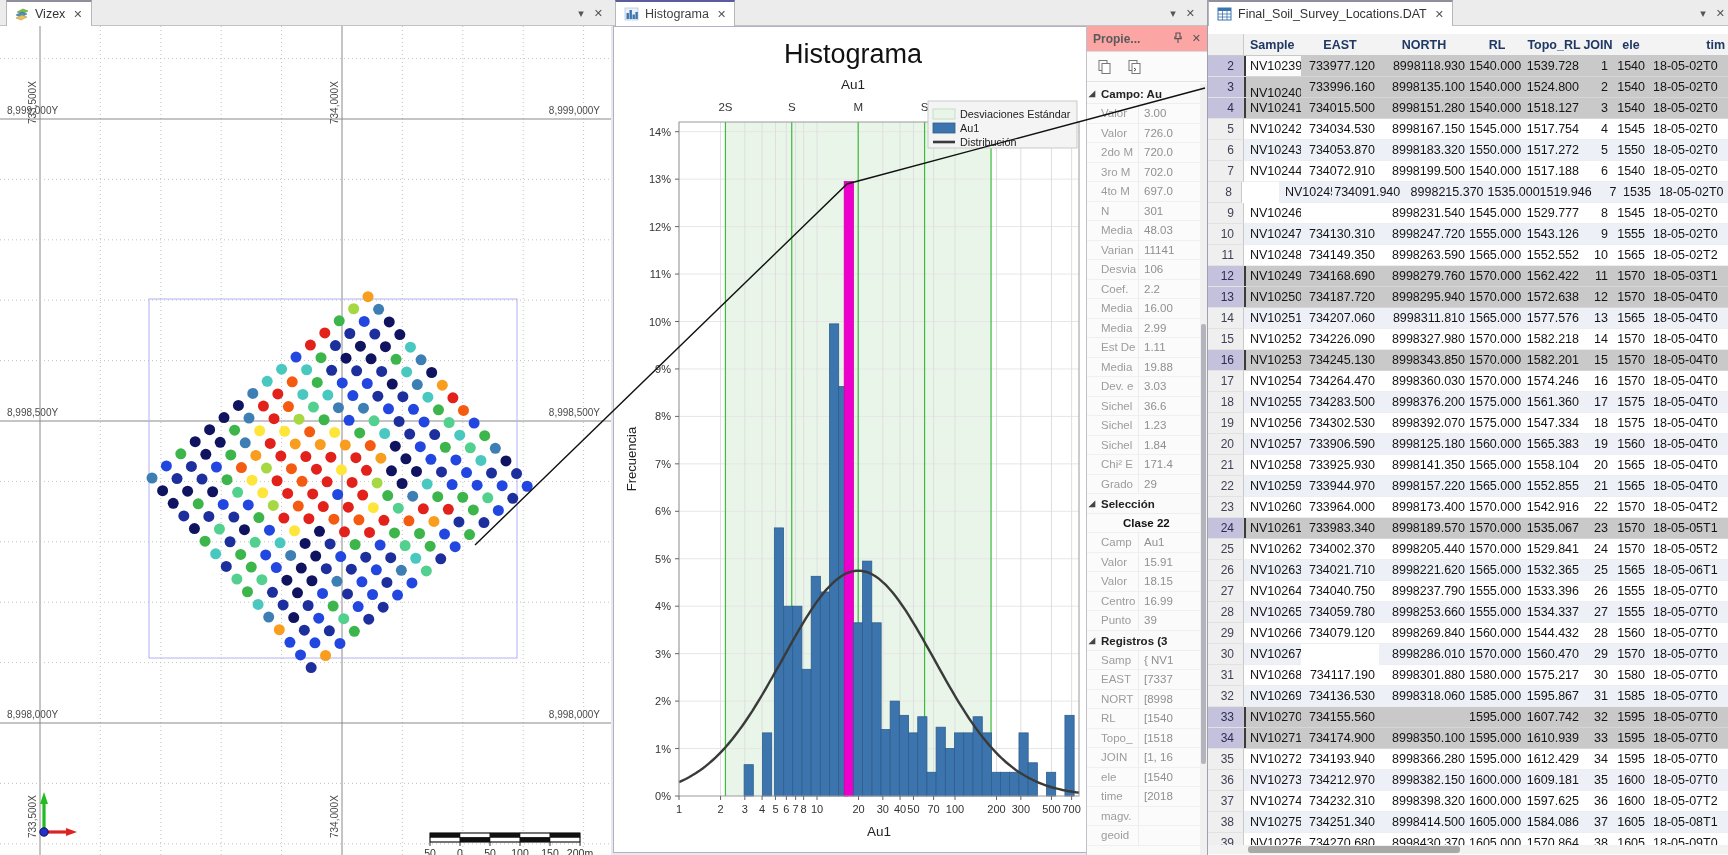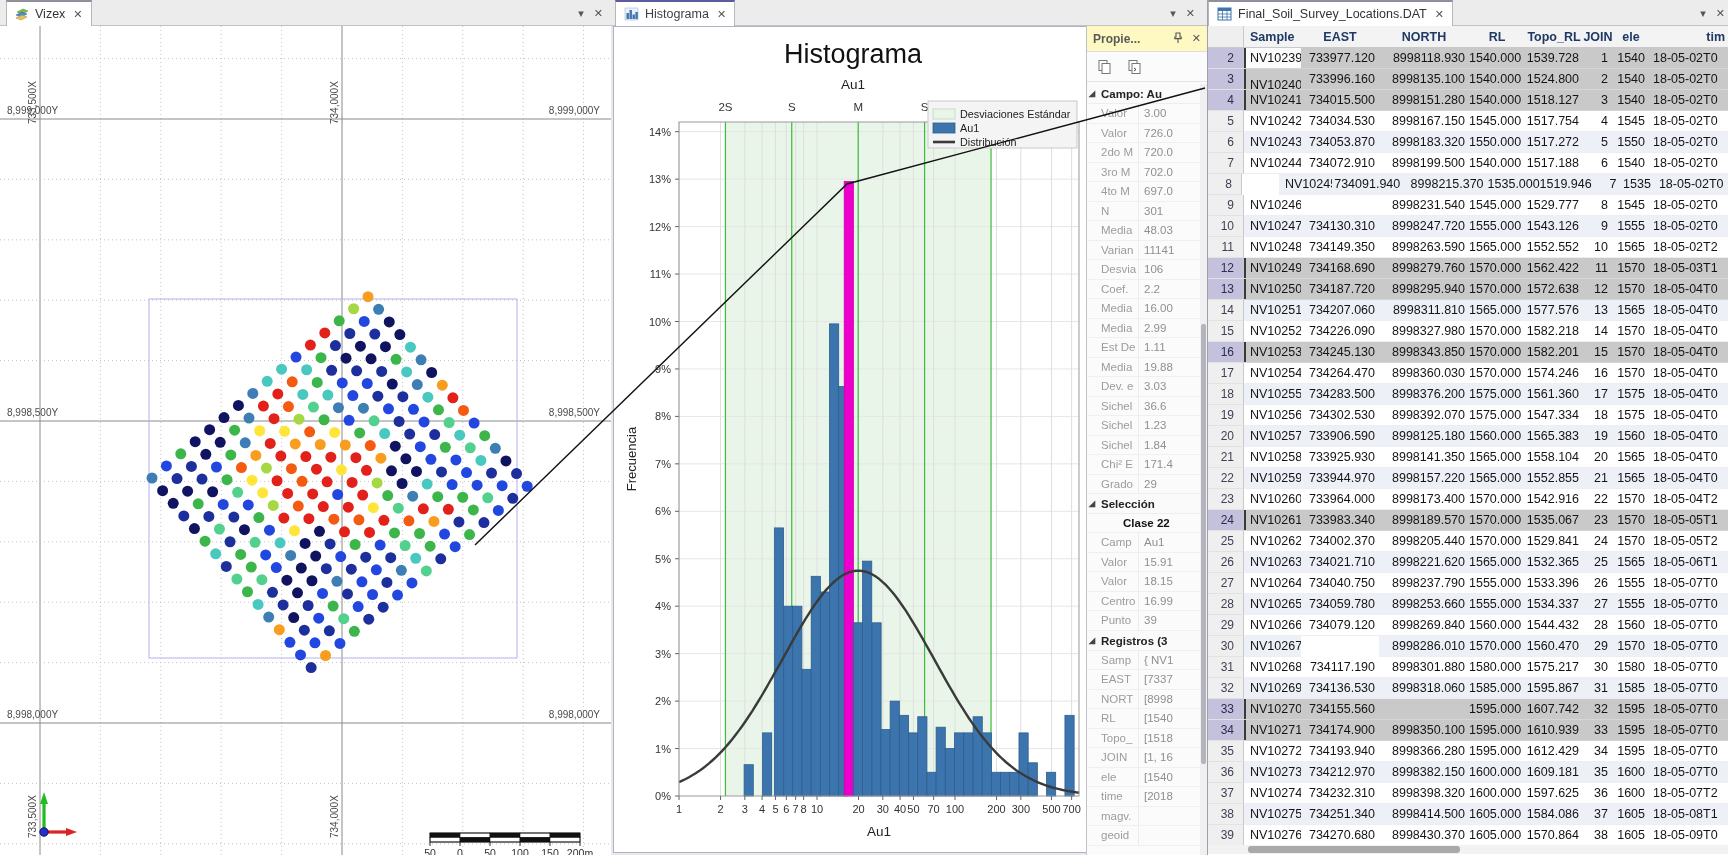--- a/index.html
+++ b/index.html
@@ -20,37 +20,37 @@
   
   #vizex-panel { position:absolute; left:0; top:0; width:611px; height:855px; background:#fff; border-right:1px solid #9f9fae; }
   #vizex-map { position:absolute; left:0; top:26px; }
 
   #hist-group { position:absolute; left:611px; top:0; width:596px; height:855px; }
   #hist-content { position:absolute; left:2px; top:26px; width:475px; height:827px; background:#fff; border:1px solid #b4aec6; }
   #hist-svg { position:absolute; left:0; top:0; }
 
   
   #props-panel { position:absolute; left:1086px; top:26px; width:121px; height:829px; background:#fbfbfb; border-left:1px solid #c0c0c8; }
-  .props-header { height:26px; display:flex; align-items:center; padding:0 6px; font-size:12px; color:#444; background:#fef9c3; border-bottom:1px solid #dcdcdc; }
+  .props-header { height:26px; display:flex; align-items:center; padding:0 6px; font-size:12px; color:#444; background:#fca5a5; border-bottom:1px solid #dcdcdc; }
   .props-header .ttl { flex:1; font-weight:bold; color:#5a5a5a; }
   .props-toolbar { height:30px; display:flex; align-items:center; gap:8px; padding:0 6px; border-bottom:1px solid #e4e4e4; }
   .props-toolbar .tbtn { width:22px; height:22px; display:flex; align-items:center; justify-content:center; border:1px solid transparent; }
   #props-grid { position:absolute; left:0; top:58px; width:113px; bottom:0; overflow:hidden; font-size:11.5px; }
   .pg-group { height:20px; line-height:20px; font-weight:bold; color:#222; padding-left:14px; position:relative; white-space:nowrap; overflow:hidden; border-bottom:1px solid #eee; background:#fafafa; }
   .pg-group .gl { position:absolute; left:2px; top:0; font-size:8px; color:#444; }
   .pg-sub { height:19px; line-height:19px; font-weight:bold; color:#111; padding-left:36px; border-bottom:1px solid #f0f0f0; }
   .pg-row { height:19.5px; line-height:19.5px; display:flex; border-bottom:1px solid #f0f0f0; }
   .pg-row .k { width:52px; padding-left:14px; color:#9c9c9c; white-space:nowrap; overflow:hidden; border-right:1px solid #ececec; }
   .pg-row .v { flex:1; padding-left:5px; color:#8f8f8f; white-space:nowrap; overflow:hidden; }
   #props-scroll { position:absolute; right:0; top:58px; width:7px; bottom:0; background:#f0f0f0; }
   #props-scroll .thumb { position:absolute; left:1px; width:5px; top:240px; height:440px; background:#b4b4bc; border-radius:2px; }
 
   
   #table-panel { position:absolute; left:1207px; top:0; width:521px; height:855px; background:#fff; border-left:1px solid #9f9fae; }
-  #grid { position:absolute; left:0; top:26px; width:521px; height:820px; overflow:hidden; font-size:12.5px; }
+  #grid { position:absolute; left:0; top:34px; width:521px; height:820px; overflow:hidden; font-size:12.5px; }
   .grow { display:flex; height:21px; }
   .grow .gut { width:36px; background:#efefef; border-right:1px solid #c9c9c9; border-bottom:1px solid #e2e2e2;
                text-align:right; padding-right:9px; color:#3f3f55; line-height:21px; font-size:12px; }
   .grow .c { line-height:21px; white-space:nowrap; overflow:hidden; color:#141414; border-bottom:1px solid #ededf2; }
   .grow.band .c { background:#eef0f7; }
   .grow.sel .c { background:#c9c9c9; border-bottom:1px solid #d6d6d6; }
   .grow.sel .gut { background:#c3c1dc; color:#2c2c55; }
   .grow.sel .c.first { box-shadow:inset 2px 0 0 #3a3a3a; }
   .grow.sel .c.activecell { background:#fbfbfb; }
   .ghead { display:flex; height:22px; background:#f3f3f3; border-bottom:1px solid #c9c9c9; }

